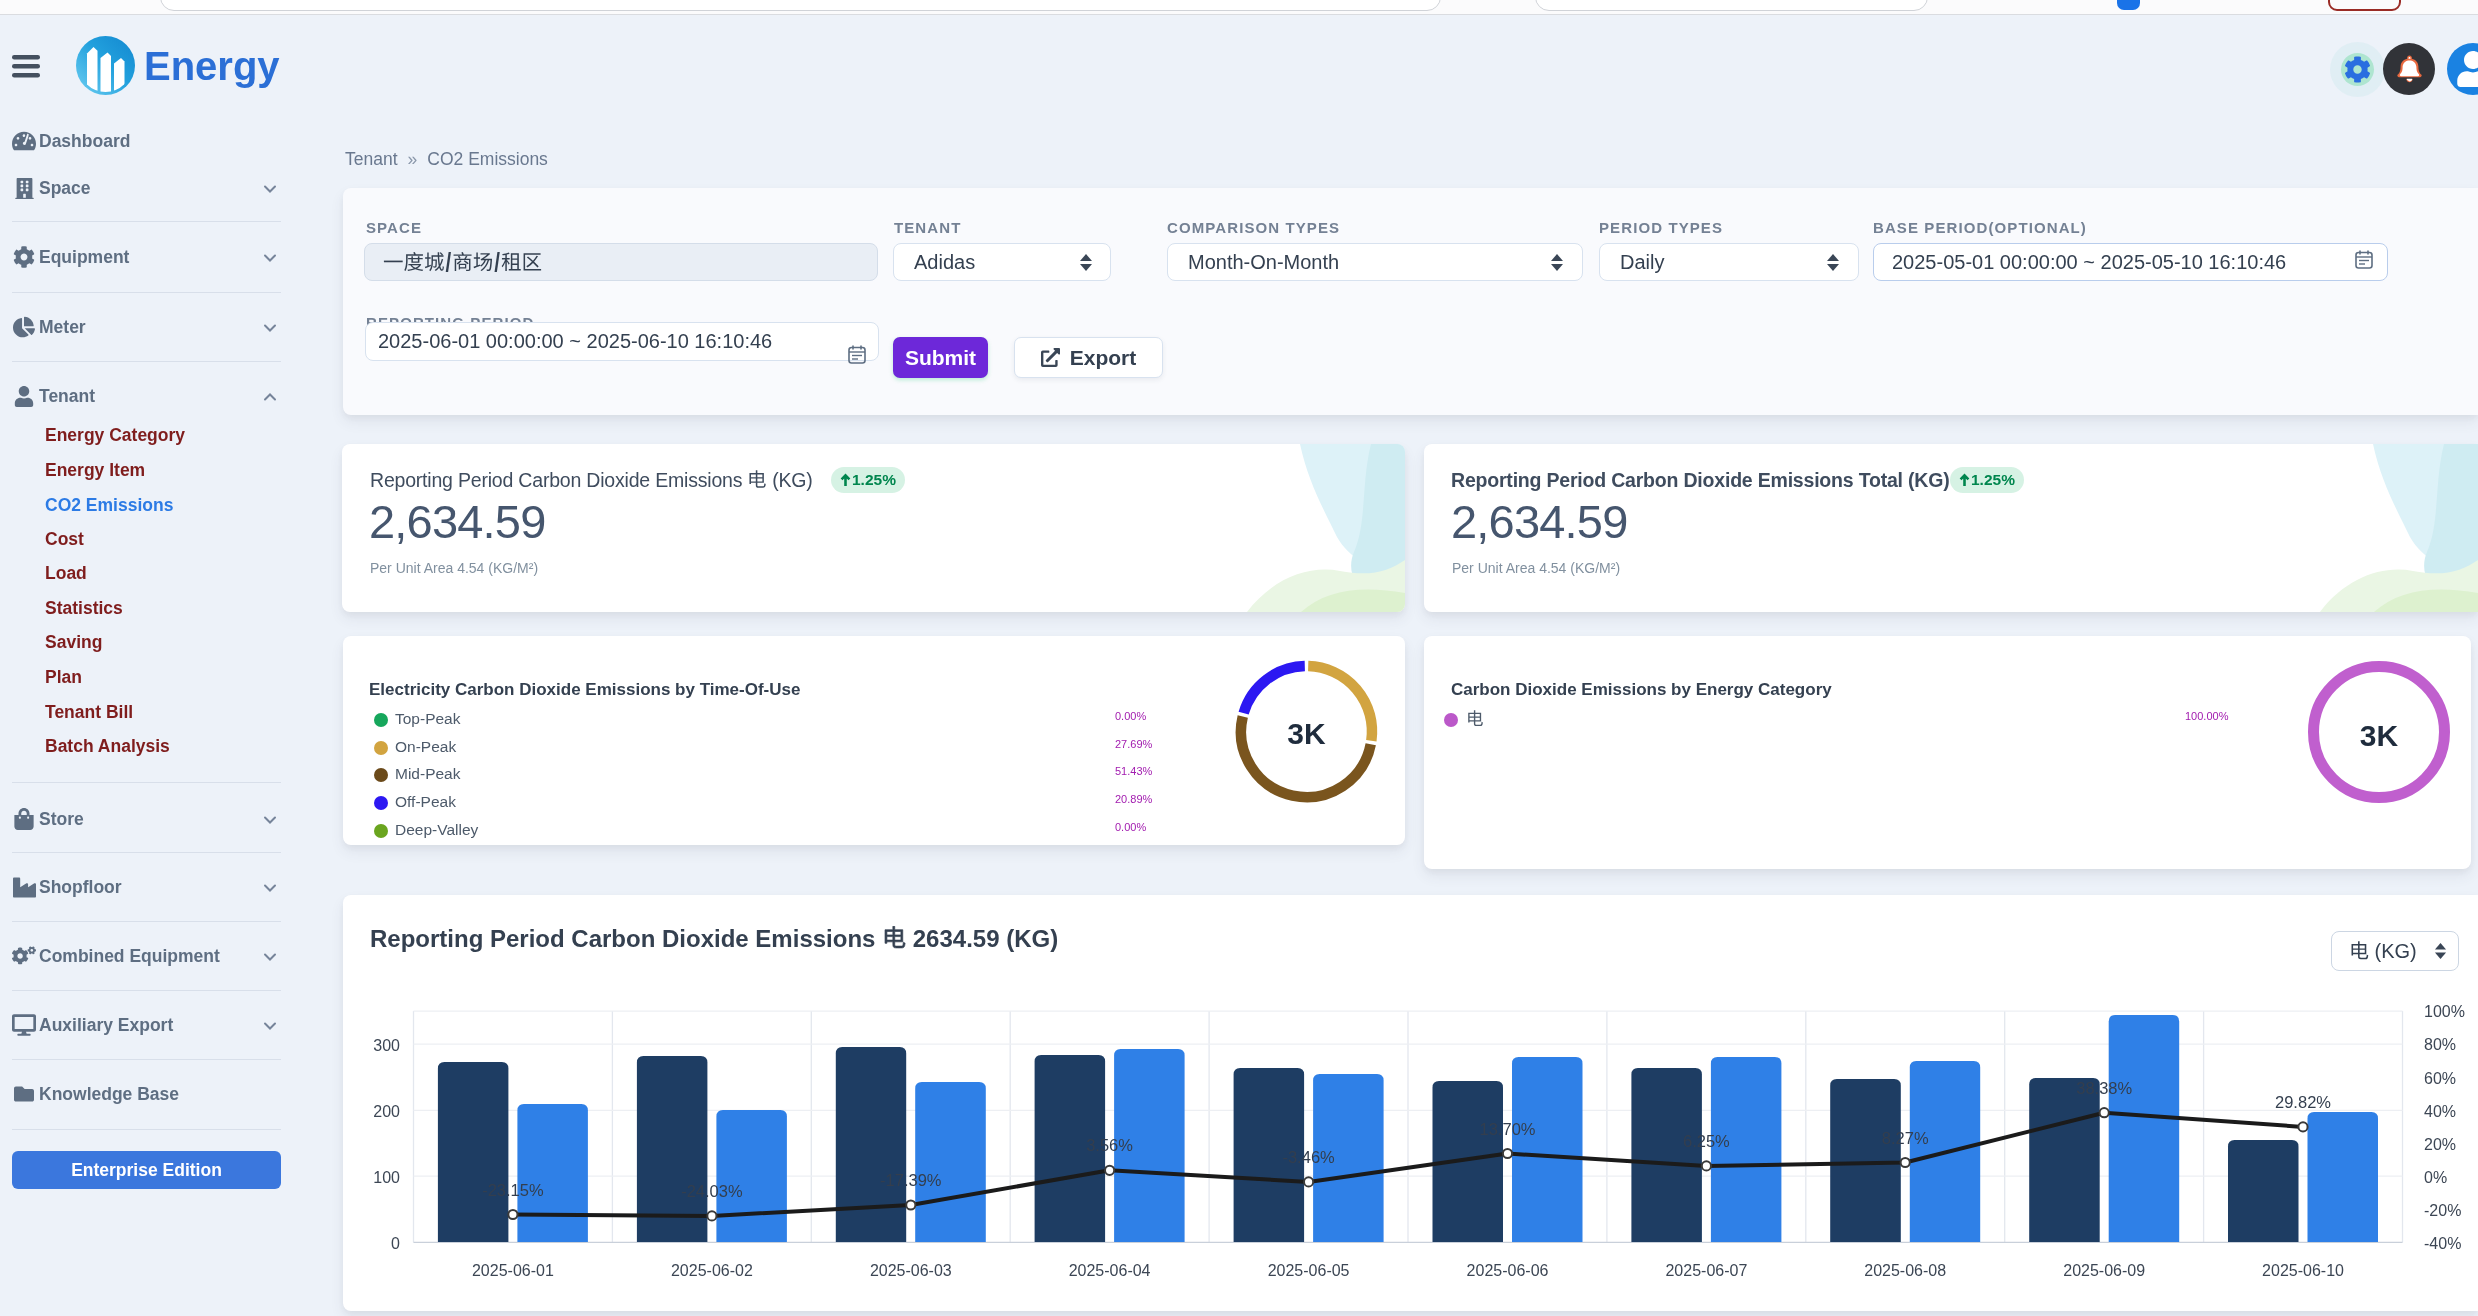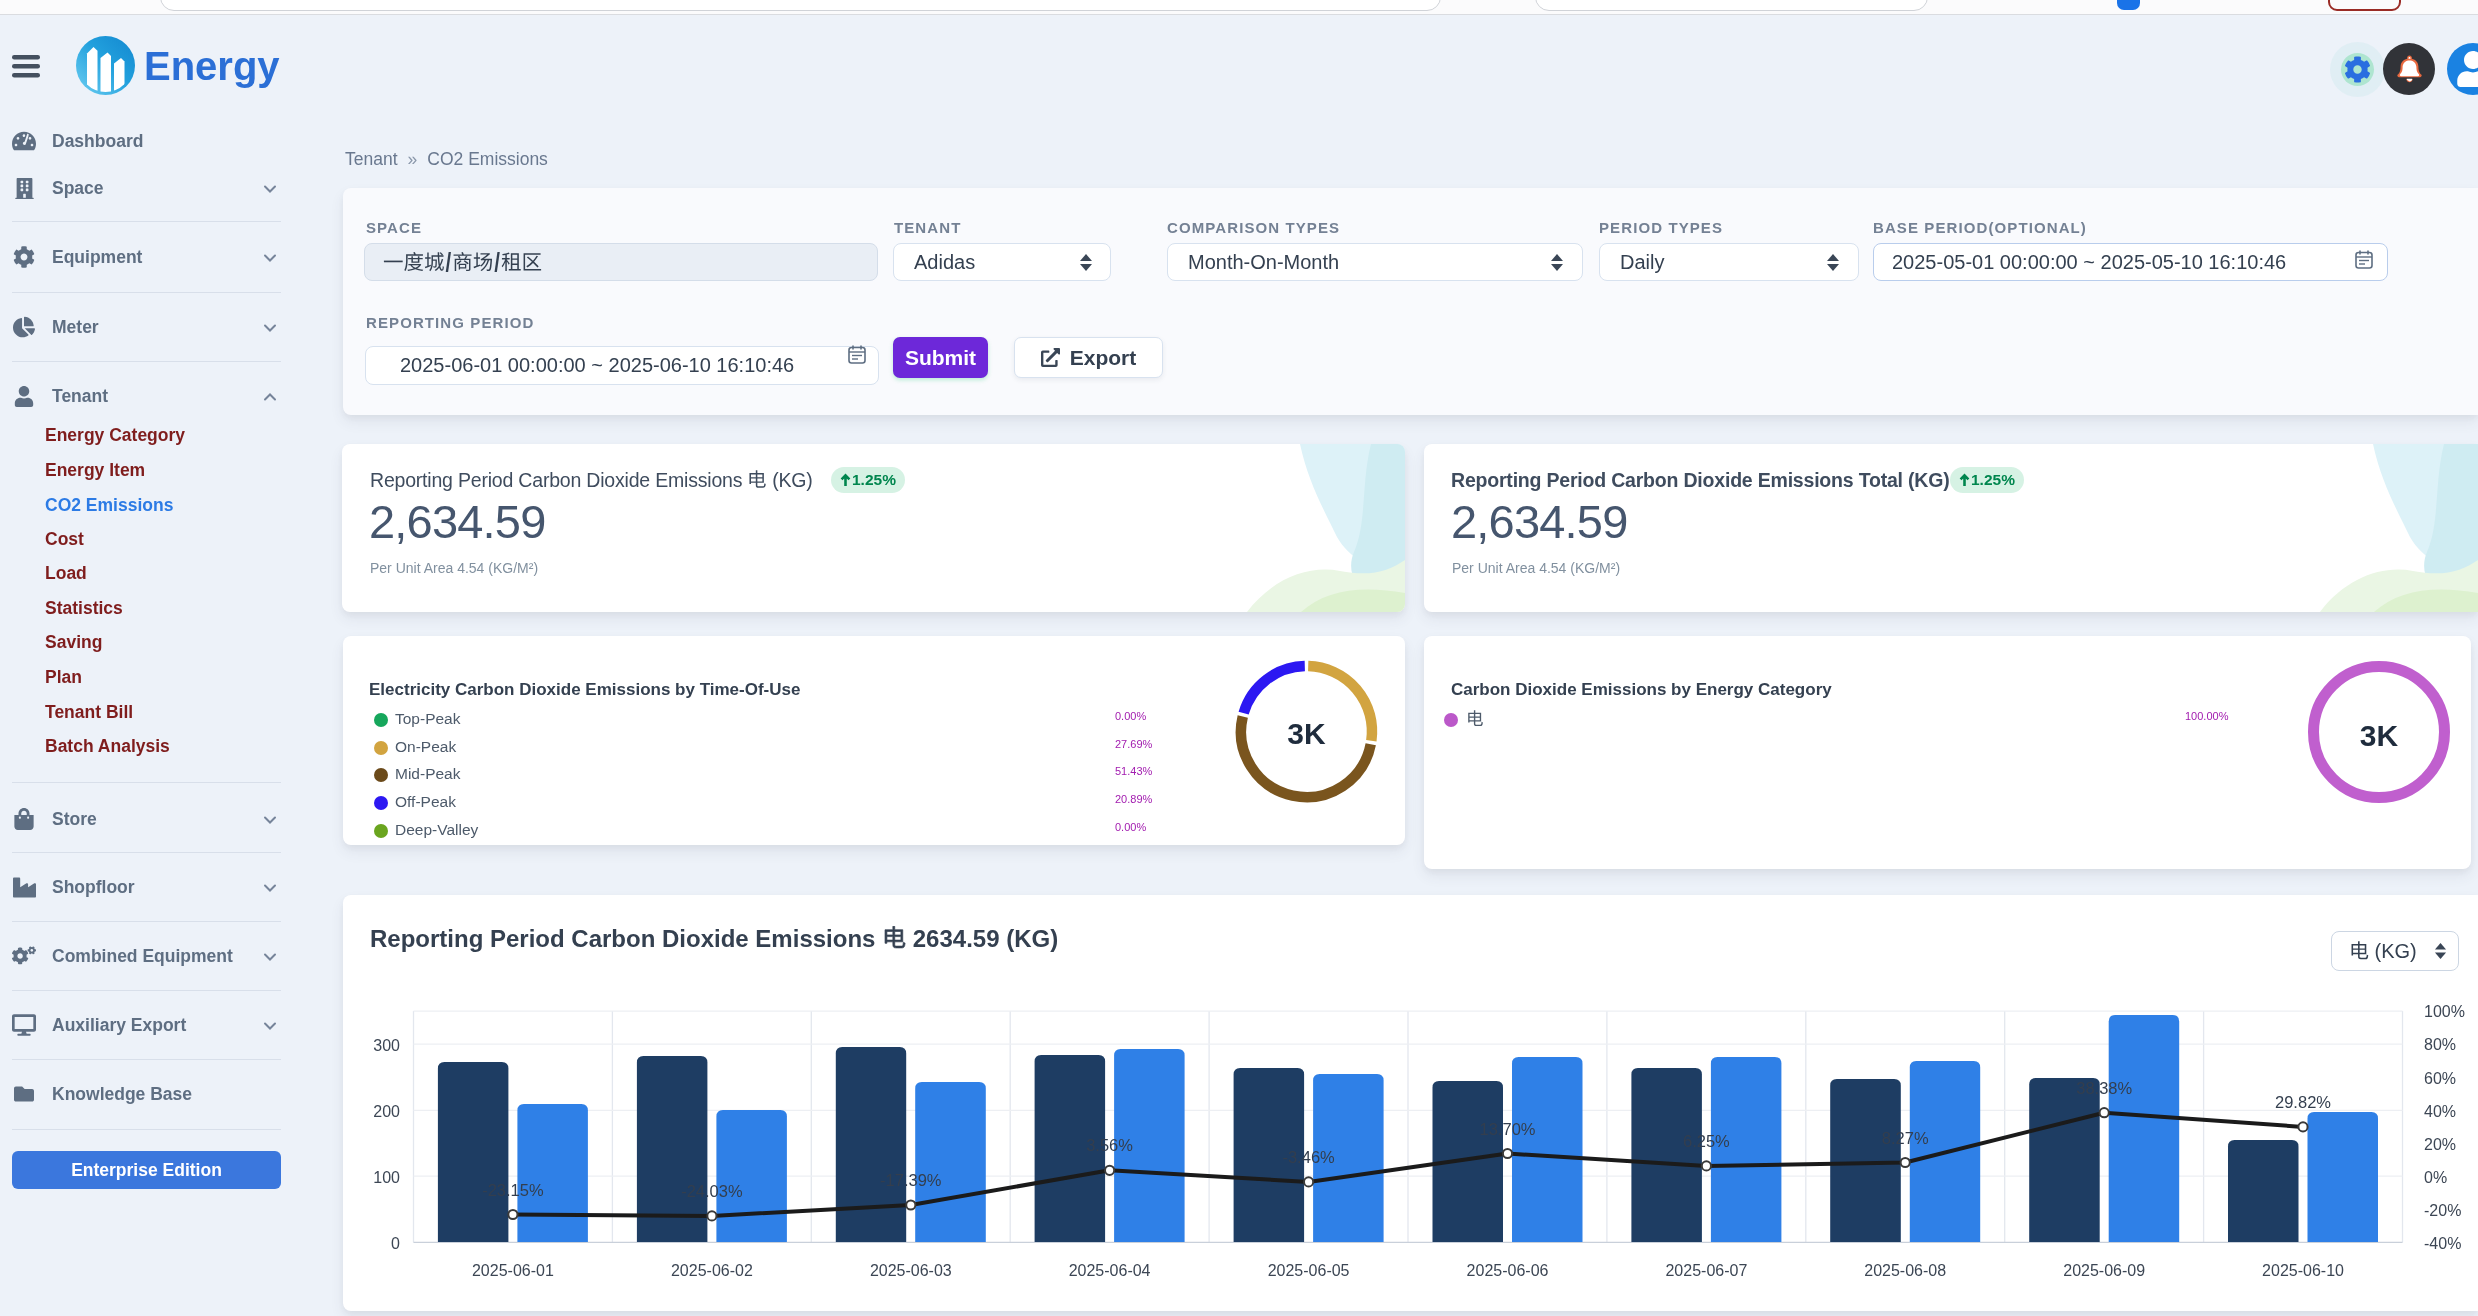--- a/index.html
+++ b/index.html
@@ -5,21 +5,21 @@
 *{margin:0;padding:0;box-sizing:border-box}
 html,body{width:2478px;height:1316px;overflow:hidden}
 body{font-family:"Liberation Sans",sans-serif;background:#fff;position:relative}
 .abs{position:absolute}
 #app{position:absolute;left:0;top:15px;width:2478px;height:1301px;background:#edf2f9}
 .card{position:absolute;background:#fff;border-radius:8px;box-shadow:0 7px 14px 0 rgba(65,69,88,.08),0 3px 6px rgba(0,0,0,.04)}
 .lbl{position:absolute;font-size:15px;font-weight:700;letter-spacing:1.1px;color:#748194}
 .inp{position:absolute;background:#fff;border:1px solid #d8e2ef;border-radius:8px;font-size:20px;color:#344050;display:flex;align-items:center}
 .menu-item{position:absolute;left:12px;width:270px;height:34px;display:flex;align-items:center;color:#5e6e82;font-size:17.5px;font-weight:700}
 .menu-item .mi-ic{width:24px;height:24px;margin-left:0;flex:0 0 24px;display:flex;align-items:center;justify-content:center}
-.menu-item .mi-tx{margin-left:16px;white-space:nowrap}
+.menu-item .mi-tx{margin-left:3px;white-space:nowrap}
 .sub-item{position:absolute;left:45px;color:#7f1d1d;font-size:17.5px;font-weight:700;white-space:nowrap}
 .divider{position:absolute;left:12px;width:269px;height:1px;background:#d8dfea}
 .chev{position:absolute;left:262px;width:16px;height:16px}
 .legend-dot{position:absolute;width:14px;height:14px;border-radius:50%}
 .legend-tx{position:absolute;font-size:15.5px;font-weight:400;color:#4d5a6a;white-space:nowrap}
 .legend-pct{position:absolute;font-size:11px;color:#a21caf;text-align:left;width:110px}
 svg{display:block}
 </style>
 </head>
 <body>
@@ -246,21 +246,21 @@
   <svg class="abs" style="left:2355px;top:250px" width="18" height="19" viewBox="0 0 18 19">
       <rect x="1" y="2.5" width="16" height="15.5" rx="2.5" fill="none" stroke="#5e6e82" stroke-width="1.6"></rect>
       <line x1="5" y1="0.5" x2="5" y2="4.5" stroke="#5e6e82" stroke-width="1.6"></line>
       <line x1="13" y1="0.5" x2="13" y2="4.5" stroke="#5e6e82" stroke-width="1.6"></line>
       <line x1="1" y1="7" x2="17" y2="7" stroke="#5e6e82" stroke-width="1.4"></line>
       <line x1="4" y1="10.5" x2="14" y2="10.5" stroke="#5e6e82" stroke-width="1.4"></line>
       <line x1="4" y1="14" x2="10" y2="14" stroke="#5e6e82" stroke-width="1.4"></line>
     </svg>
 
   <div class="lbl" style="left:366px;top:314px">REPORTING PERIOD</div>
-  <div class="inp" style="left:365px;top:346px;width:514px;height:39px;padding-left:34px">2025-06-01 00:00:00 ~ 2025-06-10 16:10:46</div>
+  <div class="inp" style="left:365px;top:322px;width:514px;height:39px;padding-left:12px">2025-06-01 00:00:00 ~ 2025-06-10 16:10:46</div>
   <svg class="abs" style="left:848px;top:345px" width="18" height="19" viewBox="0 0 18 19">
       <rect x="1" y="2.5" width="16" height="15.5" rx="2.5" fill="none" stroke="#5e6e82" stroke-width="1.6"></rect>
       <line x1="5" y1="0.5" x2="5" y2="4.5" stroke="#5e6e82" stroke-width="1.6"></line>
       <line x1="13" y1="0.5" x2="13" y2="4.5" stroke="#5e6e82" stroke-width="1.6"></line>
       <line x1="1" y1="7" x2="17" y2="7" stroke="#5e6e82" stroke-width="1.4"></line>
       <line x1="4" y1="10.5" x2="14" y2="10.5" stroke="#5e6e82" stroke-width="1.4"></line>
       <line x1="4" y1="14" x2="10" y2="14" stroke="#5e6e82" stroke-width="1.4"></line>
     </svg>
   <div class="abs" style="left:893px;top:337px;width:95px;height:41px;border-radius:7px;background:#6d28d9;color:#fff;font-size:21px;font-weight:700;display:flex;align-items:center;justify-content:center;box-shadow:0 2px 4px rgba(0,200,100,.25)">Submit</div>
   <div class="abs" style="left:1014px;top:337px;width:149px;height:41px;border-radius:7px;background:#fff;border:1px solid #d8e2ef;color:#344050;font-size:21px;font-weight:700;display:flex;align-items:center;justify-content:center;box-shadow:0 2px 5px rgba(43,45,80,.08)"><svg width="19" height="19" viewBox="0 0 512 512" style="margin-right:10px">

